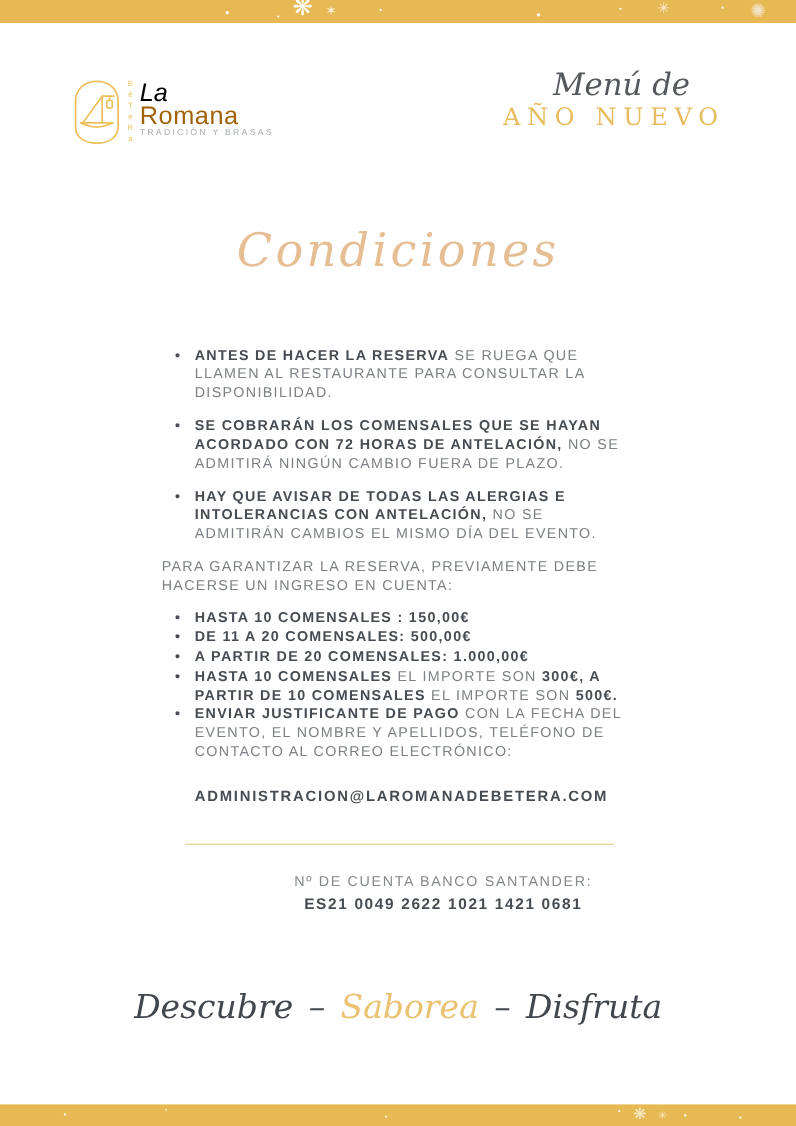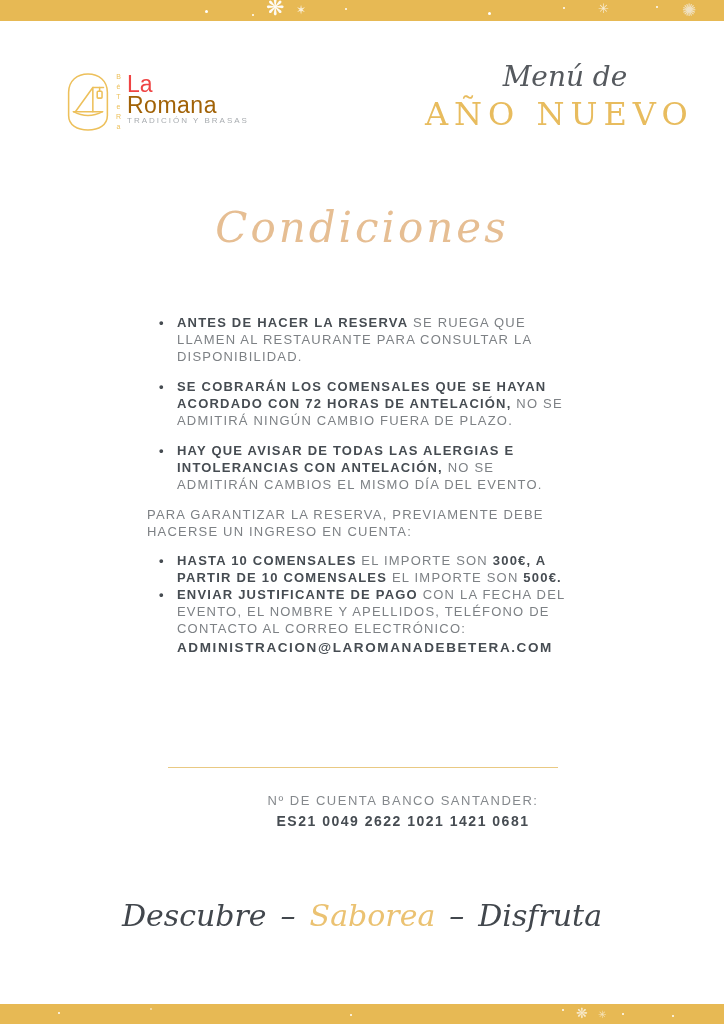--- a/index.html
+++ b/index.html
@@ -19,34 +19,34 @@
   .dot { position:absolute; background:#ffffff; border-radius:50%; }
 
   
   .logo { position:absolute; left:66px; top:71px; display:flex; align-items:flex-start; }
   .logo-city {
     writing-mode:vertical-rl; text-orientation:upright;
     font-size:7px; letter-spacing:3px; color:#EDC05B;
     margin:2px 5px 0 5px; height:60px;
   }
   .logo-name { padding-top:3px; }
-  .logo-line1 { font-size:23px; line-height:20px; color:#ef4444; }
+  .logo-line1 { font-size:23px; line-height:20px; color:#000000;font-style:italic; }
   .logo-line2 { font-size:23px; line-height:22px; color:#a16207; letter-spacing:0.5px; }
   .logo-tagline { font-size:8px; letter-spacing:2px; color:#A8ACB0; margin-top:0; }
 
   
   .menu-script {
     position:absolute; left:455px; top:60px; width:220px; text-align:center;
     font-family:"DejaVu Serif", serif; font-style:italic;
     font-size:28px; color:#55595E;
   }
   .menu-caps {
     position:absolute; left:425px; top:95px; width:266px; text-align:center;
     font-family:"DejaVu Serif", serif; font-weight:normal;
-    font-size:32px; letter-spacing:6px; color:#E8BC5E; white-space:nowrap;
+    font-size:22px; letter-spacing:6px; color:#E8BC5E; white-space:nowrap;
   }
 
   
   .condiciones {
     position:absolute; top:203px; left:0; width:100%; text-align:center;
     font-family:"DejaVu Serif", serif; font-style:italic; font-weight:normal;
     font-size:42px; letter-spacing:3px; color:#E6BE93; margin:0;
   }
 
   
@@ -63,21 +63,21 @@
   }
   .intro-list li { margin-bottom:13px; }
   .intro-list { margin-bottom:0; }
   .para { margin:2px 0 12px 0; }
   .deposit-list { margin-bottom:14px; }
   .deposit-list li { margin-bottom:1px; }
   .single-list { margin-bottom:14px; }
   .single-list.last { margin-bottom:2px; }
   .email {
     padding-left:30px; font-weight:bold; color:#464C52;
-    font-size:13.5px; letter-spacing:1.6px; margin-top:2px;
+    font-size:13.5px; letter-spacing:1.6px; margin-top:24px;
   }
 
   
   .divider { position:absolute; top:767px; left:168px; width:390px; border:0; border-top:1px solid #E9C983; margin:0; }
   .bank { position:absolute; top:793px; left:0; width:100%; text-align:center;margin-left:41px; }
   .bank-label { font-size:13px; letter-spacing:1.5px; color:#85898D; }
   .bank-iban { font-size:14px; font-weight:bold; letter-spacing:1.5px; color:#464C52; margin-top:5px; }
 
   
   .footer-script {
@@ -135,20 +135,25 @@
   <div class="content">
 
     <ul class="intro-list">
       <li><b>ANTES DE HACER LA RESERVA</b><span> SE RUEGA QUE LLAMEN AL RESTAURANTE PARA CONSULTAR LA DISPONIBILIDAD.</span></li>
       <li><b>SE COBRARÁN LOS COMENSALES QUE SE HAYAN ACORDADO CON 72 HORAS DE ANTELACIÓN,</b><span> NO SE ADMITIRÁ NINGÚN CAMBIO FUERA DE PLAZO.</span></li>
       <li><b>HAY QUE AVISAR DE TODAS LAS ALERGIAS E INTOLERANCIAS CON ANTELACIÓN,</b><span> NO SE ADMITIRÁN CAMBIOS EL MISMO DÍA DEL EVENTO.</span></li>
     </ul>
 
     <p class="para">PARA GARANTIZAR LA RESERVA, PREVIAMENTE DEBE HACERSE UN INGRESO EN CUENTA:</p>
 
+    <ul class="deposit-list">
+      <li><b>HASTA 10 COMENSALES : 150,00€</b></li>
+      <li><b>DE 11 A 20 COMENSALES: 500,00€</b></li>
+      <li><b>A PARTIR DE 20 COMENSALES: 1.000,00€</b></li>
+    </ul>
 
     <ul class="single-list">
       <li><b>HASTA 10 COMENSALES</b><span> EL IMPORTE SON </span><b>300€, A PARTIR DE 10 COMENSALES</b><span> EL IMPORTE SON </span><b>500€.</b></li>
     </ul>
 
     <ul class="single-list last">
       <li><b>ENVIAR JUSTIFICANTE DE PAGO</b><span> CON LA FECHA DEL EVENTO, EL NOMBRE Y APELLIDOS, TELÉFONO DE CONTACTO AL CORREO ELECTRÓNICO:</span></li>
     </ul>
 
     <div class="email">ADMINISTRACION@LAROMANADEBETERA.COM</div>

